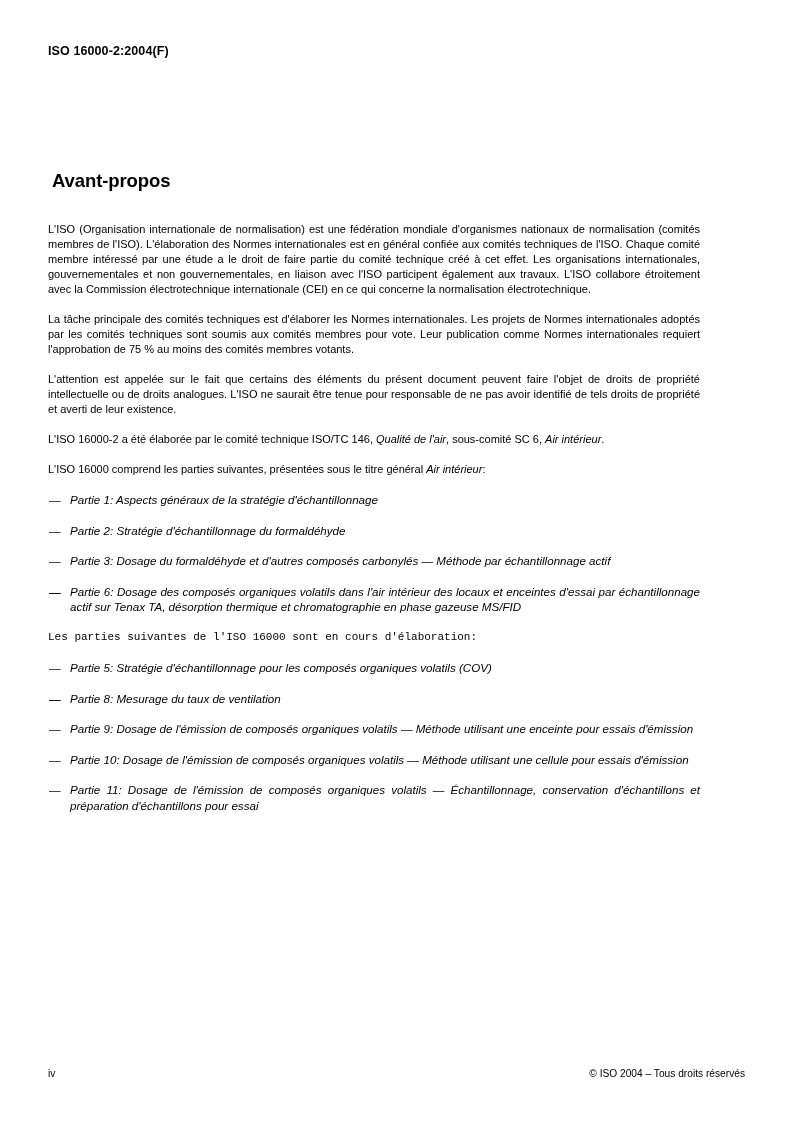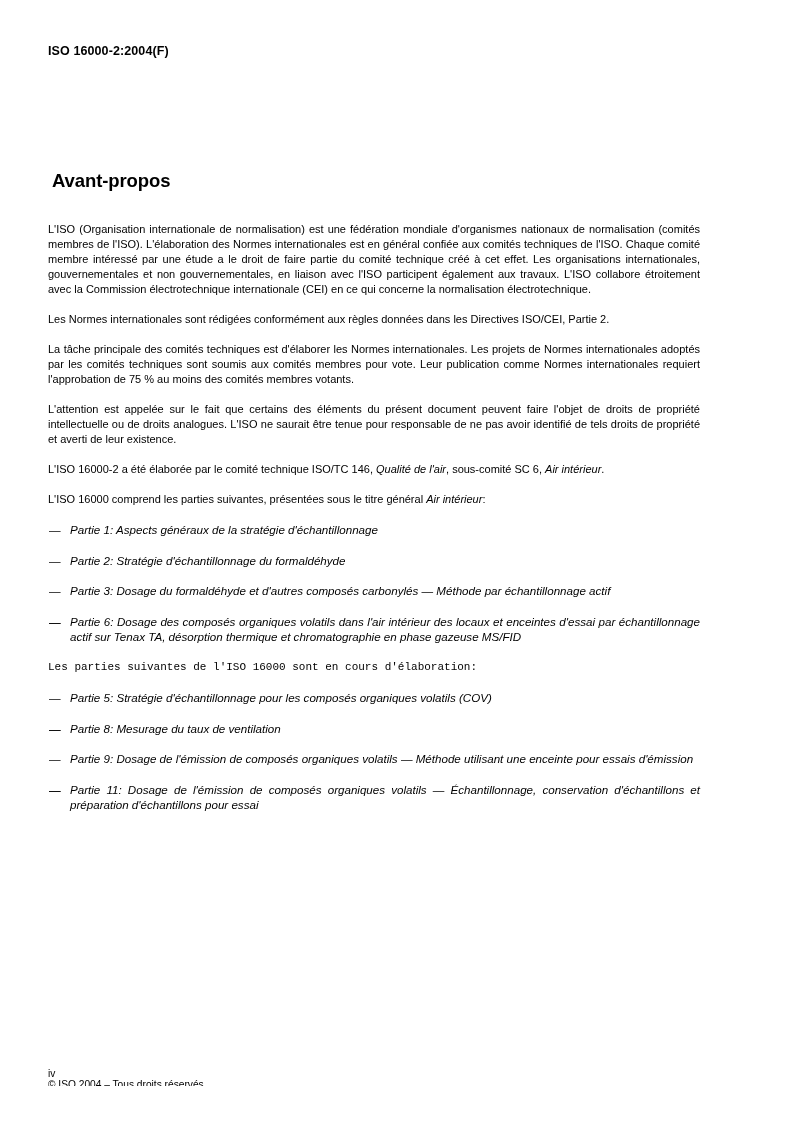--- a/index.html
+++ b/index.html
@@ -86,39 +86,37 @@
   
   .doc-footer {
     position: absolute;
     left: 48px;
     right: 48px;
     top: 1068px;
     display: flex;
     justify-content: space-between;
     align-items: baseline;
     font-size: 10.2px;
-    flex-direction: column;
   }
   .footer-page { text-align: left; }
   .footer-copy { text-align: right; white-space: nowrap; }
 </style>
 </head>
 <body>
 
 <div class="page">
 
   <div class="doc-header">ISO 16000-2:2004(F)</div>
 
   <div class="content">
 
     <h1 class="section-title">Avant-propos</h1>
 
     <p class="para">L'ISO (Organisation internationale de normalisation) est une fédération mondiale d'organismes nationaux de normalisation (comités membres de l'ISO). L'élaboration des Normes internationales est en général confiée aux comités techniques de l'ISO. Chaque comité membre intéressé par une étude a le droit de faire partie du comité technique créé à cet effet. Les organisations internationales, gouvernementales et non gouvernementales, en liaison avec l'ISO participent également aux travaux. L'ISO collabore étroitement avec la Commission électrotechnique internationale (CEI) en ce qui concerne la normalisation électrotechnique.</p>
 
-    <p class="para">Les Normes internationales sont rédigées conformément aux règles données dans les Directives ISO/CEI, Partie 2.</p>
 
     <p class="para">La tâche principale des comités techniques est d'élaborer les Normes internationales. Les projets de Normes internationales adoptés par les comités techniques sont soumis aux comités membres pour vote. Leur publication comme Normes internationales requiert l'approbation de 75 % au moins des comités membres votants.</p>
 
     <p class="para">L'attention est appelée sur le fait que certains des éléments du présent document peuvent faire l'objet de droits de propriété intellectuelle ou de droits analogues. L'ISO ne saurait être tenue pour responsable de ne pas avoir identifié de tels droits de propriété et averti de leur existence.</p>
 
     <p class="para"><span>L'ISO 16000-2 a été élaborée par le comité technique ISO/TC 146, </span><span class="it">Qualité de l'air</span><span>, sous-comité SC 6, </span><span class="it">Air intérieur</span><span>.</span></p>
 
     <p class="para"><span>L'ISO 16000 comprend les parties suivantes, présentées sous le titre général </span><span class="it">Air intérieur</span><span>:</span></p>
 
     <ul class="part-list">
@@ -156,20 +154,21 @@
       <li class="part-item">
         <span class="dash">—</span>
         <span>Partie 8: Mesurage du taux de ventilation</span>
       </li>
       <li class="part-item">
         <span class="dash">—</span>
         <span>Partie 9: Dosage de l'émission de composés organiques volatils — Méthode utilisant une enceinte pour essais d'émission</span>
       </li>
       <li class="part-item">
         <span class="dash">—</span>
+        <span>Partie 10: Dosage de l'émission de composés organiques volatils — Méthode utilisant une cellule pour essais d'émission</span>
       </li>
       <li class="part-item">
         <span class="dash">—</span>
         <span>Partie 11: Dosage de l'émission de composés organiques volatils — Échantillonnage, conservation d'échantillons et préparation d'échantillons pour essai</span>
       </li>
     </ul>
 
   </div>
 
   <div class="doc-footer">

